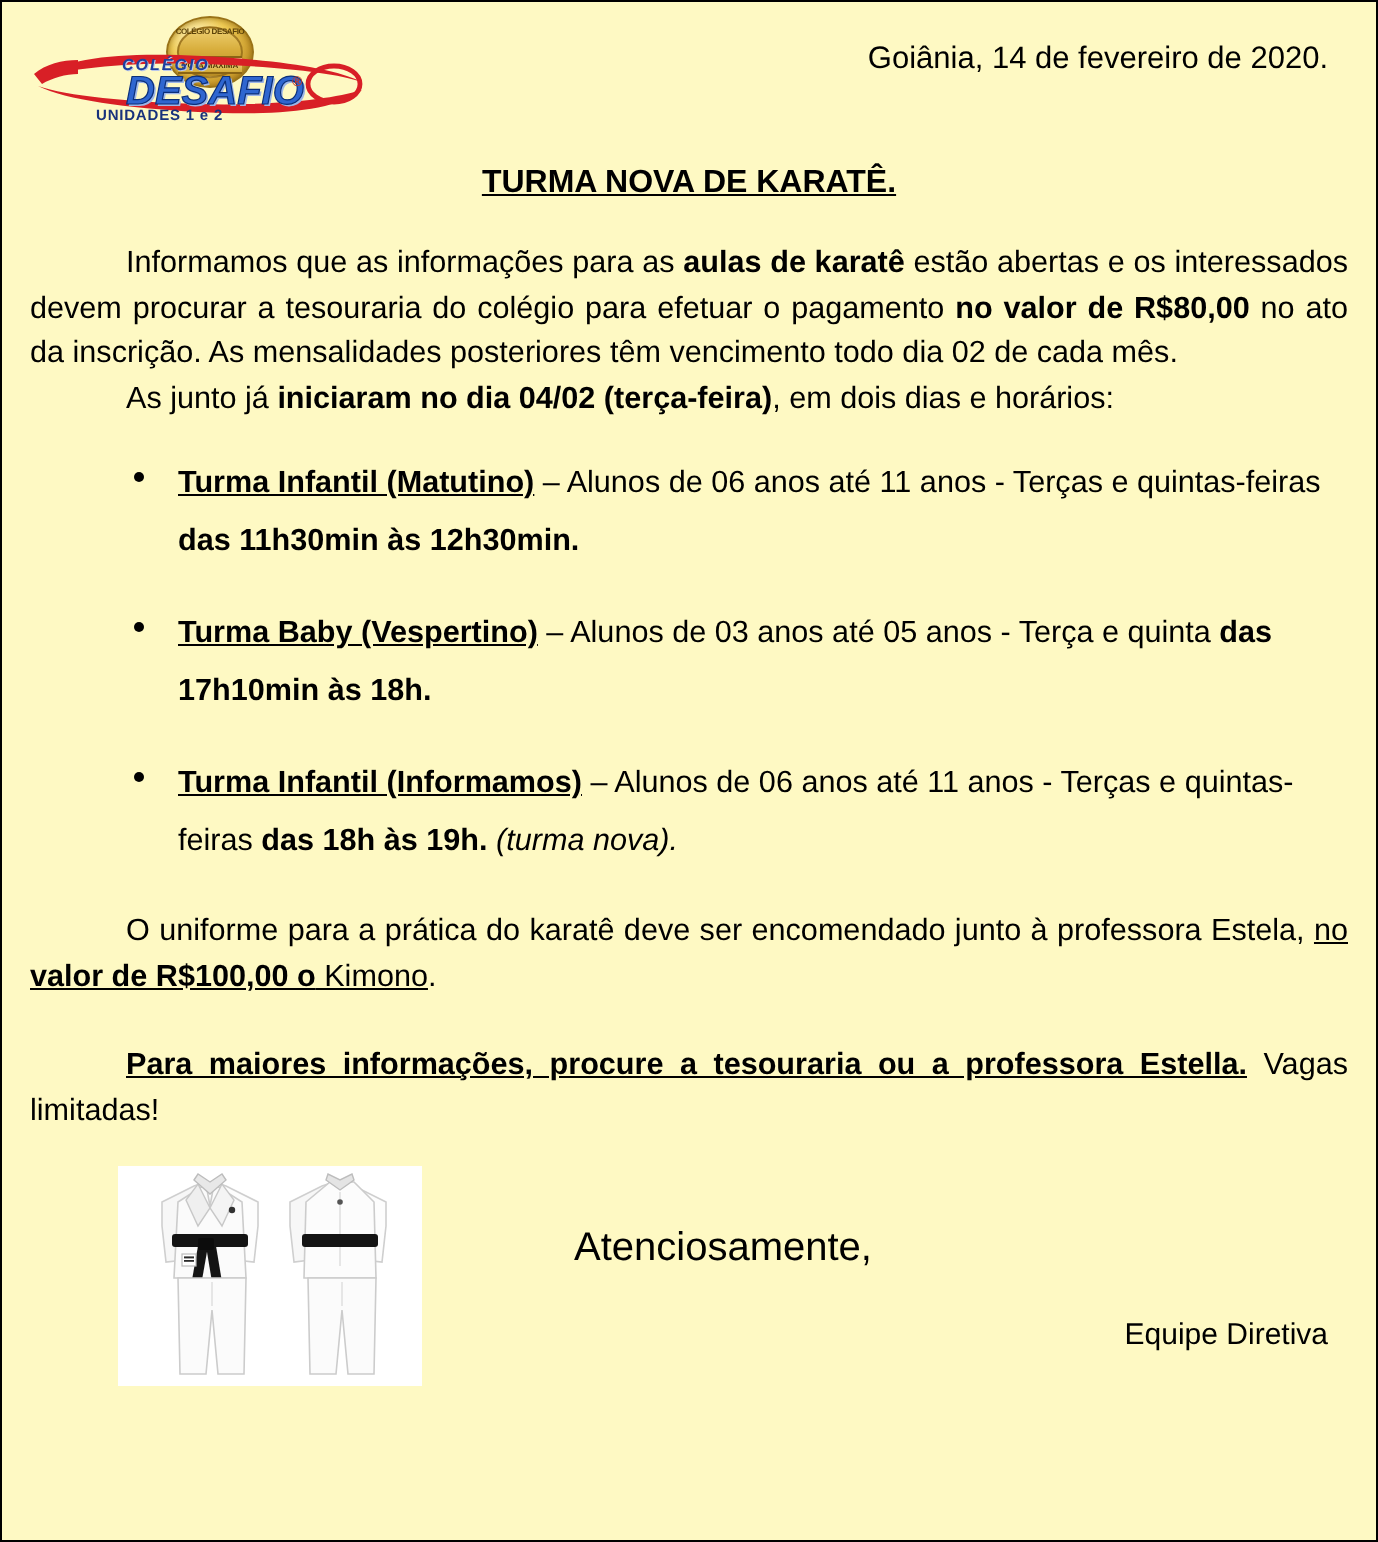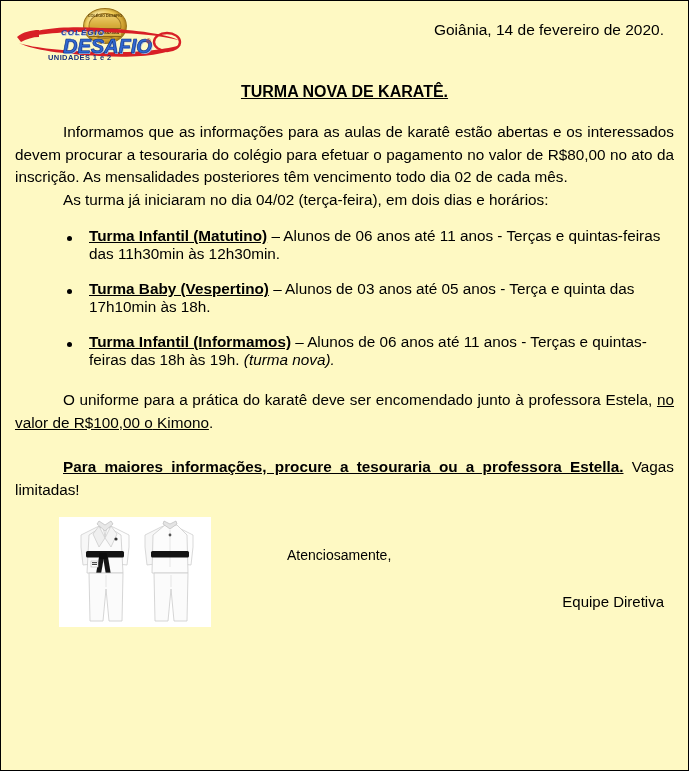--- a/index.html
+++ b/index.html
@@ -176,39 +176,39 @@
   .p-first { margin-top: 20px; }
   .p-second { margin-top: 0px; }
 
   .bullets {
     margin: 16px 0 0 0;
     padding: 0 0 0 52px;
     list-style: none;
   }
   .bullets li {
     font-size: 15.3px;
-    line-height: 18px;
+    line-height: 29px;
     text-align: left;
     margin-bottom: 17px;
     position: relative;
     padding-left: 22px;
   }
   .bullets li:last-child { margin-bottom: 0; }
   .bullets li::before {
     content: "";
     position: absolute;
     left: 0px;
     top: 9px;
     width: 5px;
     height: 5px;
     background: #000;
     border-radius: 50%;
   }
   .bu { font-weight: bold; text-decoration: underline; }
-  .b  { font-weight: normal; }
+  .b  { font-weight: bold; }
   .i  { font-style: italic; }
   .u  { text-decoration: underline; }
 
   .p-uniform {
     margin-top: 20px;
   }
   .p-info {
     margin-top: 22px;
     text-indent: 48px;
   }
@@ -223,21 +223,21 @@
     position: absolute;
     left: 44px;
     top: 2px;
     width: 152px;
     height: 110px;
   }
   .closing {
     position: absolute;
     left: 272px;
     top: 32px;
-    font-size: 14px;
+    font-size: 20px;
   }
   .signature {
     position: absolute;
     right: 10px;
     top: 78px;
     font-size: 15px;
   }
 </style>
 </head>
 <body>
@@ -273,21 +273,21 @@
 
     <h2 class="doc-subtitle">
       <span class="ul-span">TURMA NOVA DE KARATÊ.</span>
     </h2>
 
     <p class="body-par p-first">
       <span>Informamos que as informações para as </span><span class="b">aulas de karatê</span><span> estão abertas e os interessados devem procurar a tesouraria do colégio para efetuar o pagamento </span><span class="b">no valor de R$80,00</span><span> no ato da inscrição. As mensalidades posteriores têm vencimento todo dia 02 de cada mês.</span>
     </p>
 
     <p class="body-par p-second">
-      <span>As turma já </span><span class="b">iniciaram no dia 04/02 (terça-feira)</span><span>, em dois dias e horários:</span>
+      <span>As junto já </span><span class="b">iniciaram no dia 04/02 (terça-feira)</span><span>, em dois dias e horários:</span>
     </p>
 
     <ul class="bullets">
       <li>
         <span class="bu">Turma Infantil (Matutino)</span><span> – Alunos de 06 anos até 11 anos - Terças e quintas-feiras </span><span class="b">das 11h30min às 12h30min.</span><span></span><span class="i"></span>
       </li>
       <li>
         <span class="bu">Turma Baby (Vespertino)</span><span> – Alunos de 03 anos até 05 anos - Terça e quinta </span><span class="b">das 17h10min às 18h.</span><span></span><span class="i"></span>
       </li>
       <li>

